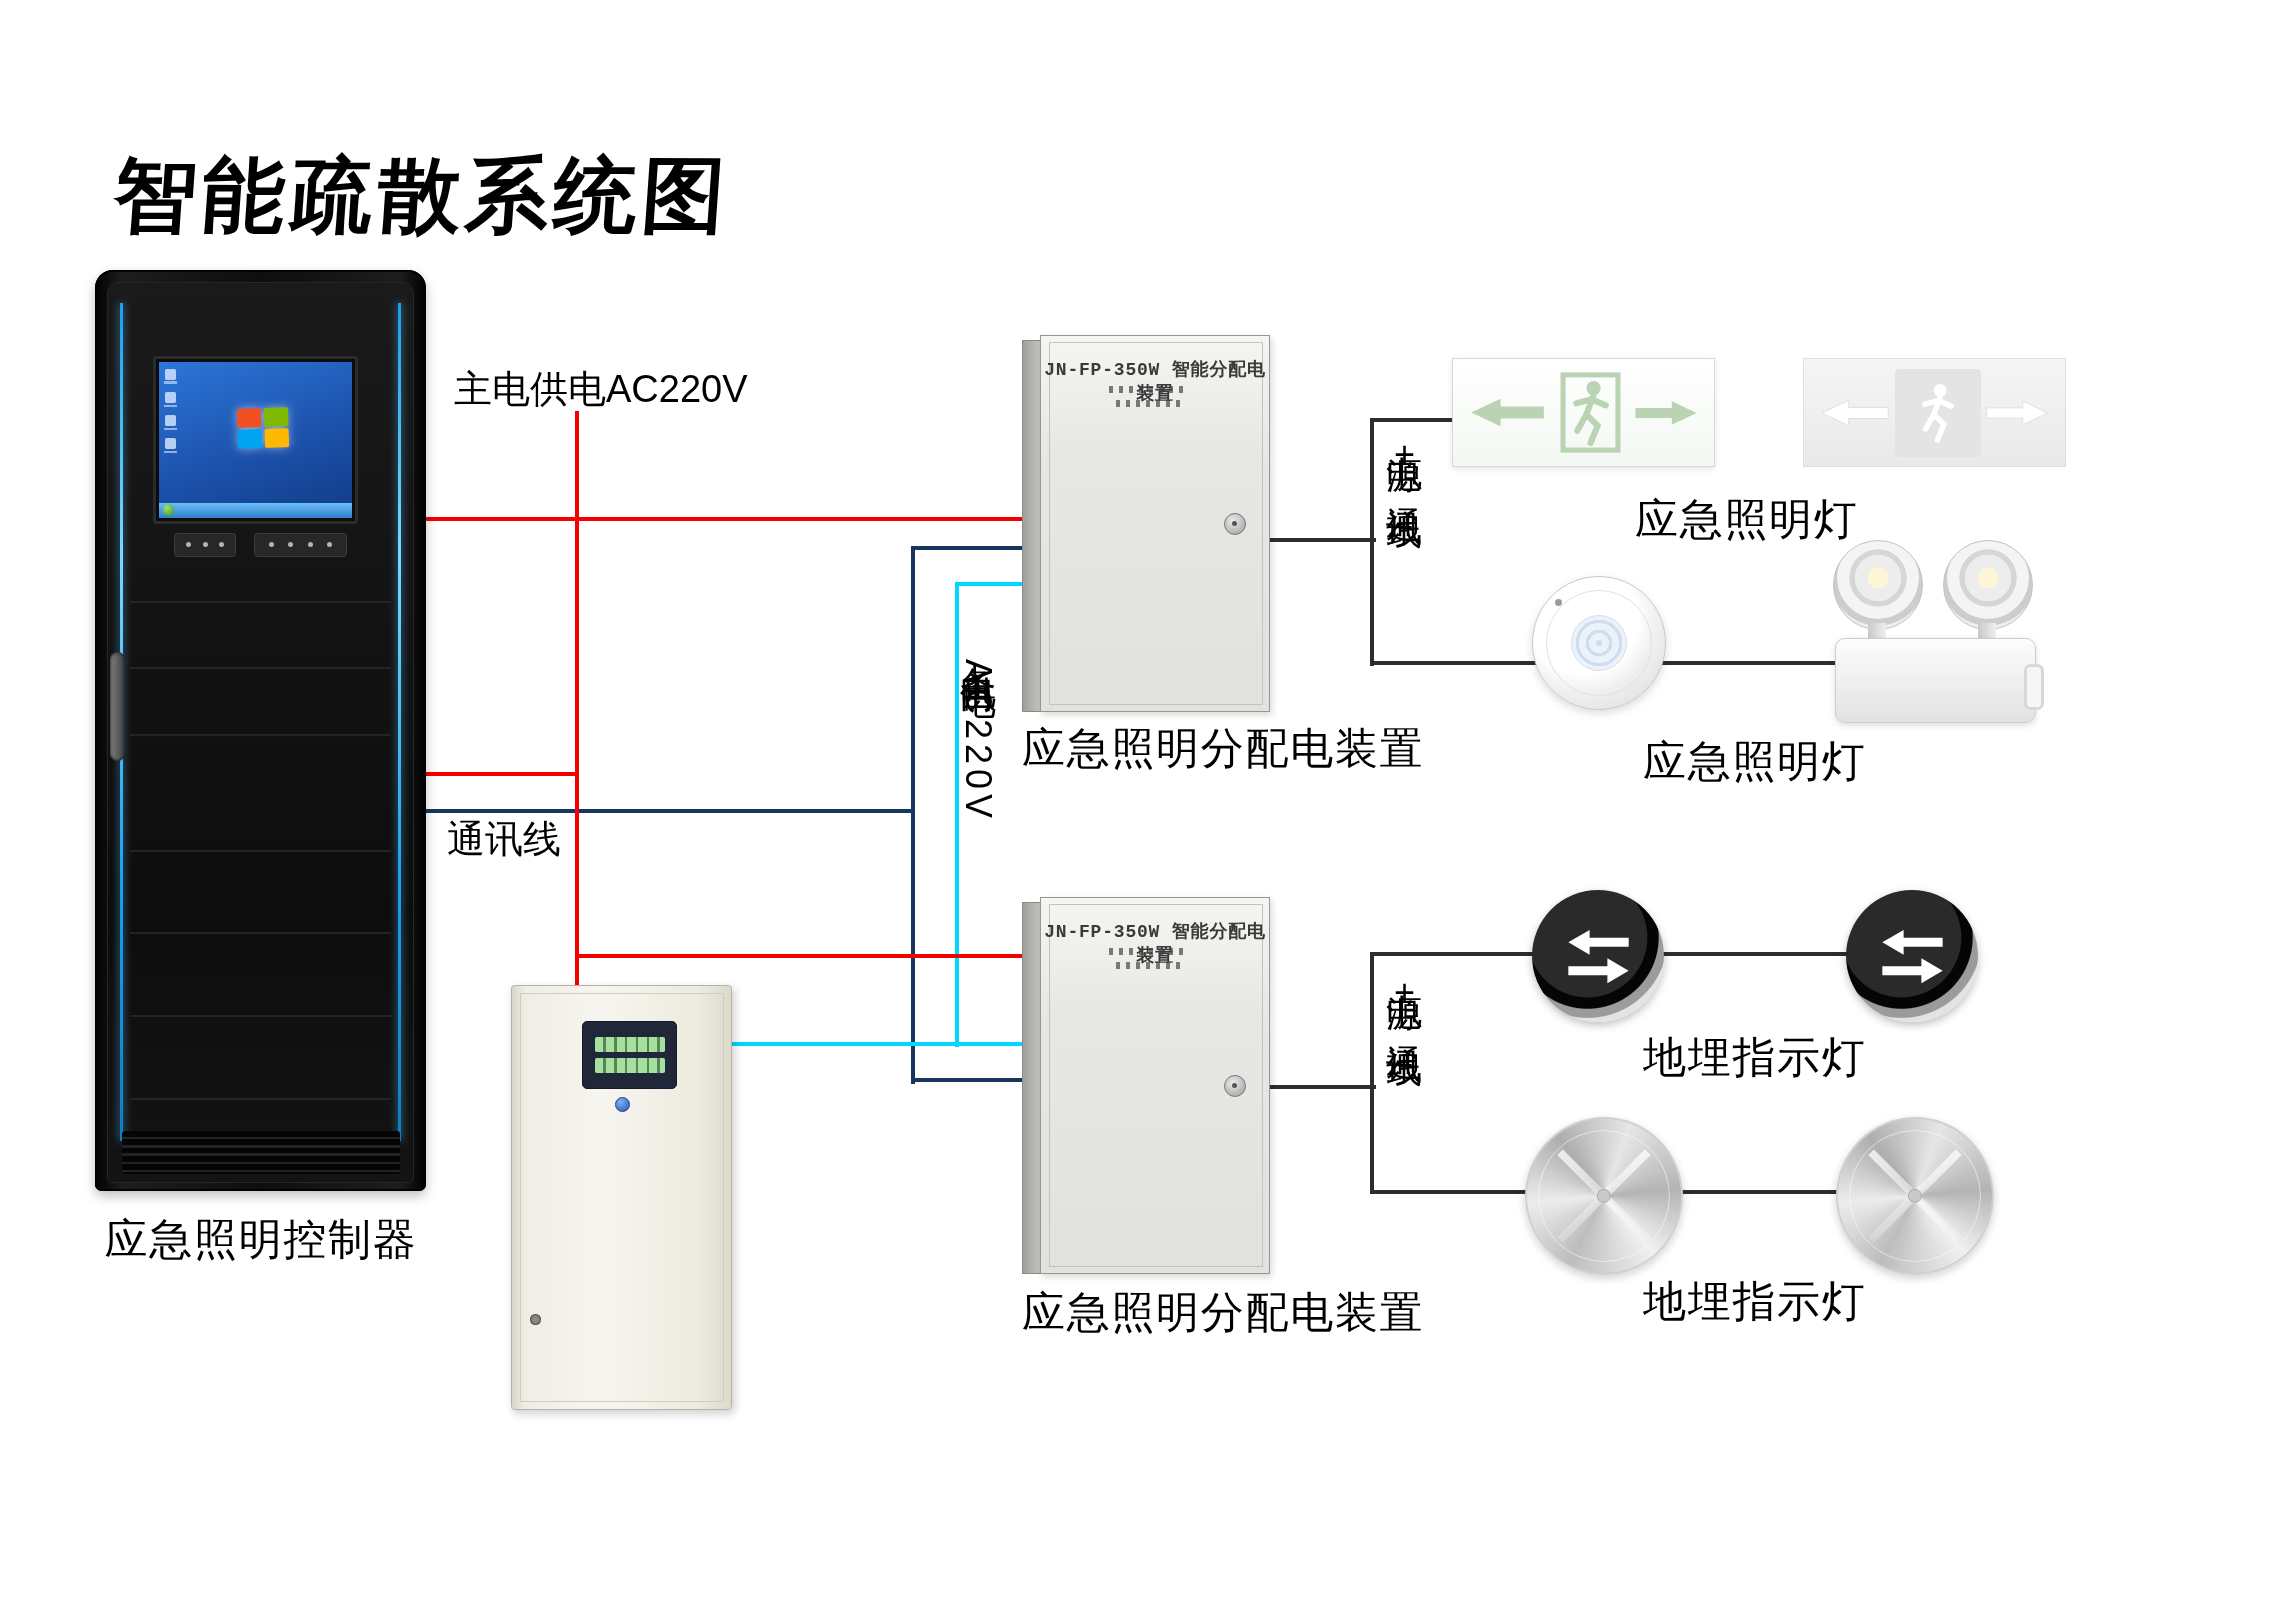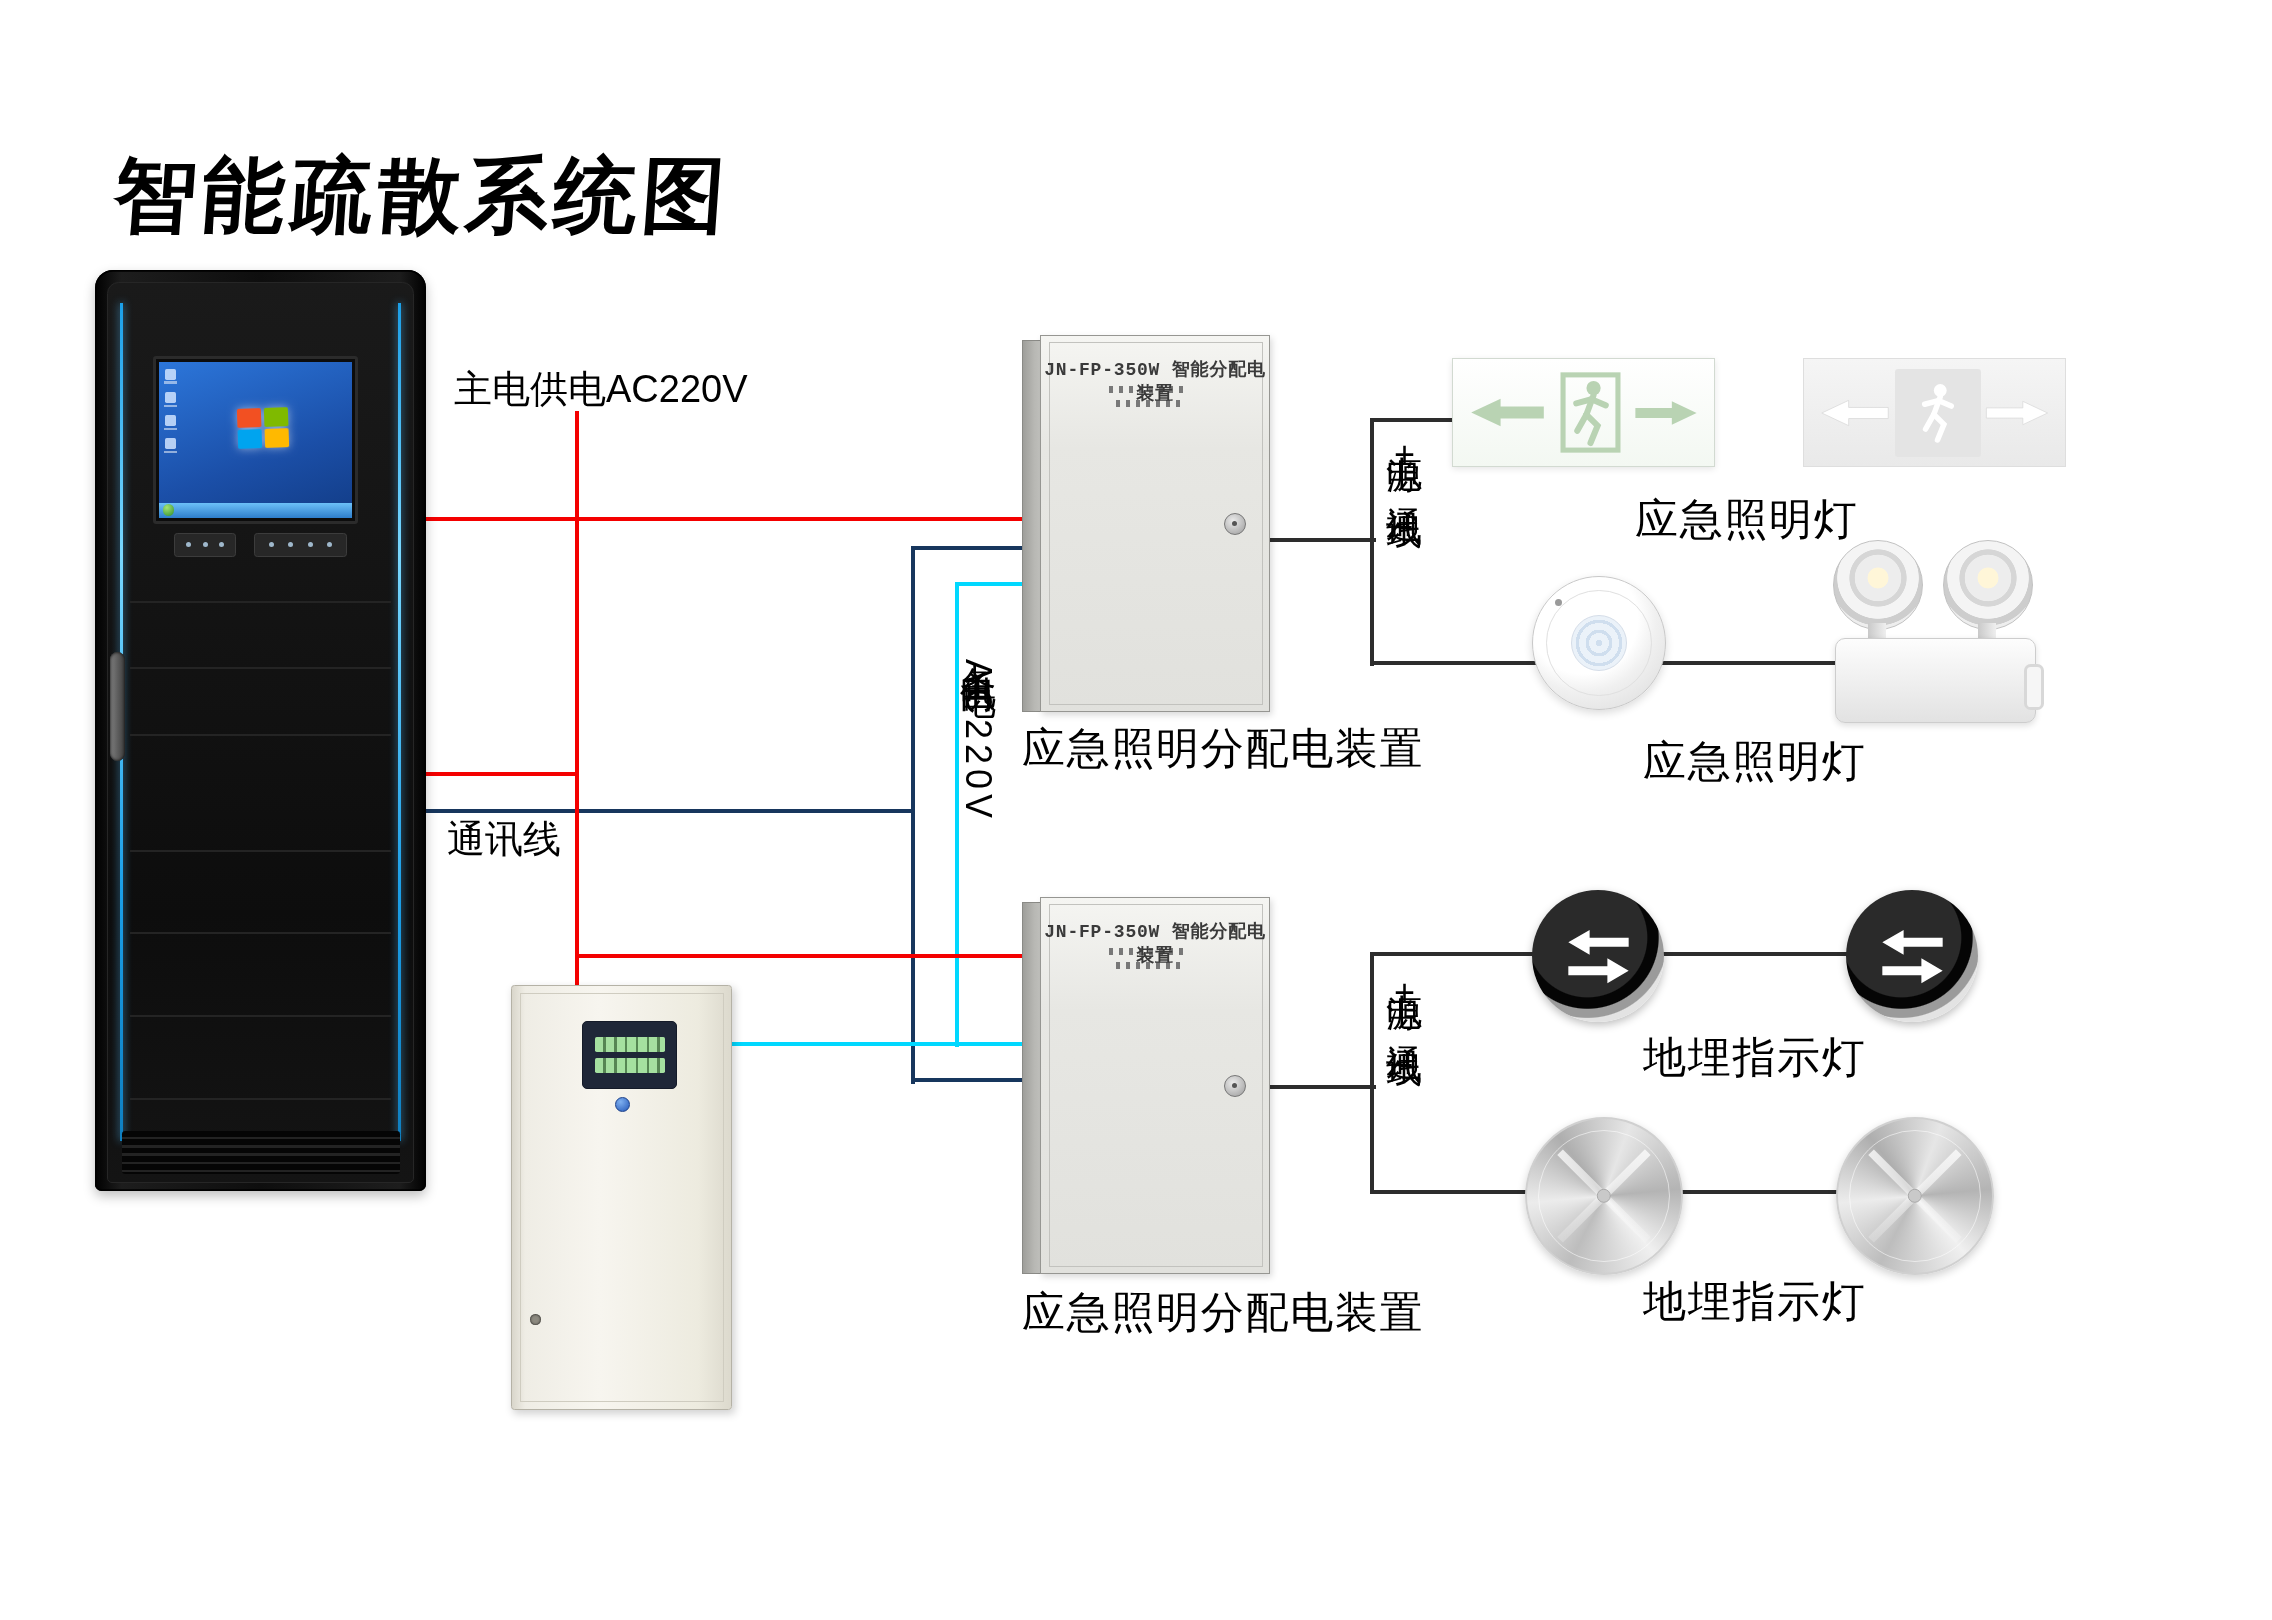--- a/index.html
+++ b/index.html
@@ -196,20 +196,21 @@
     <div class="panel-line" style="top:331px;"></div>
     <div class="panel-line" style="top:397px;"></div>
     <div class="panel-line" style="top:464px;"></div>
     <div class="panel-line" style="top:580px;"></div>
     <div class="panel-line" style="top:662px;"></div>
     <div class="panel-line" style="top:745px;"></div>
     <div class="panel-line" style="top:828px;"></div>
     <div class="handle"></div>
     <div class="grill"></div>
   </div>
+  <div class="lbl center" style="left:79px;width:364px;top:1215px;font-size:43px;letter-spacing:1.7px;">应急照明控制器</div>
 
   <div class="dev pbox">
     <div class="pbox-door"></div>
     <div class="pdisplay">
       <div class="lcd"></div>
       <div class="lcd"></div>
     </div>
     <div class="pbtn"></div>
     <div class="keyhole"></div>
   </div>

